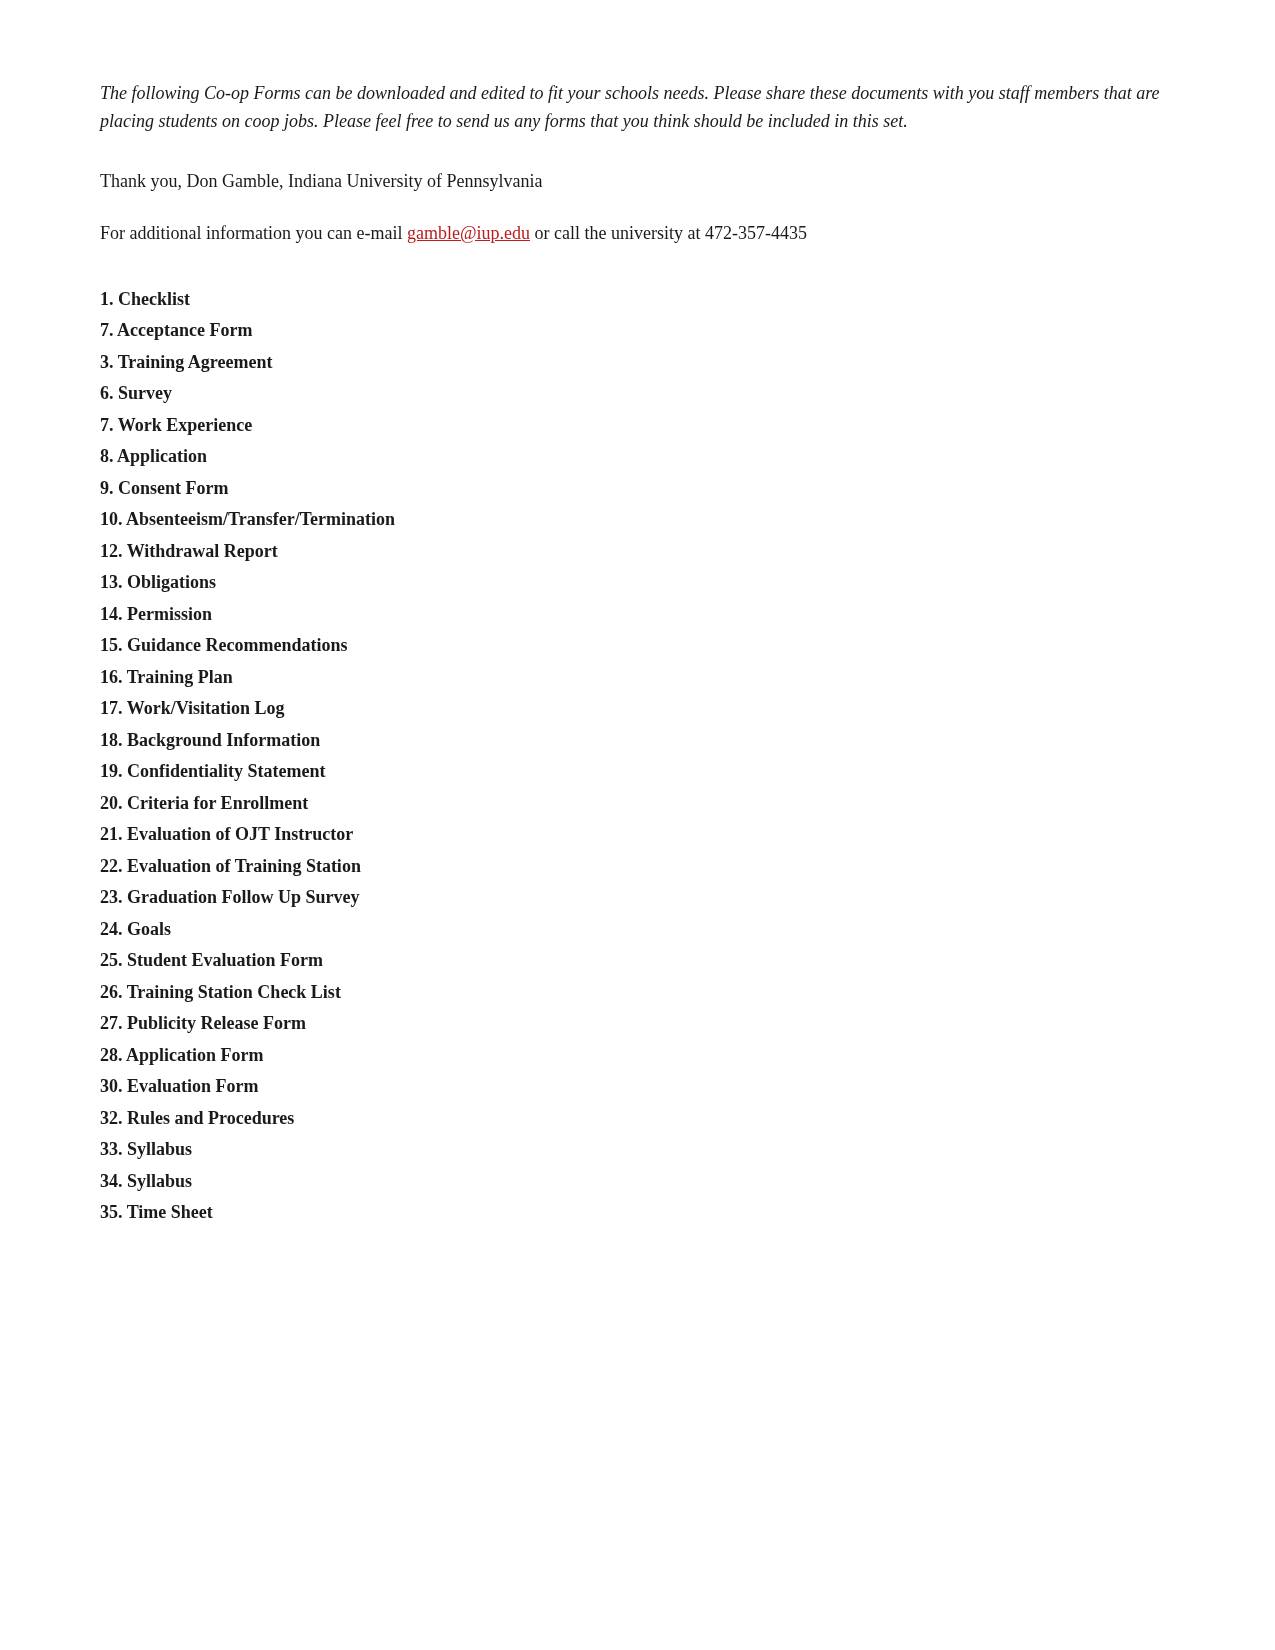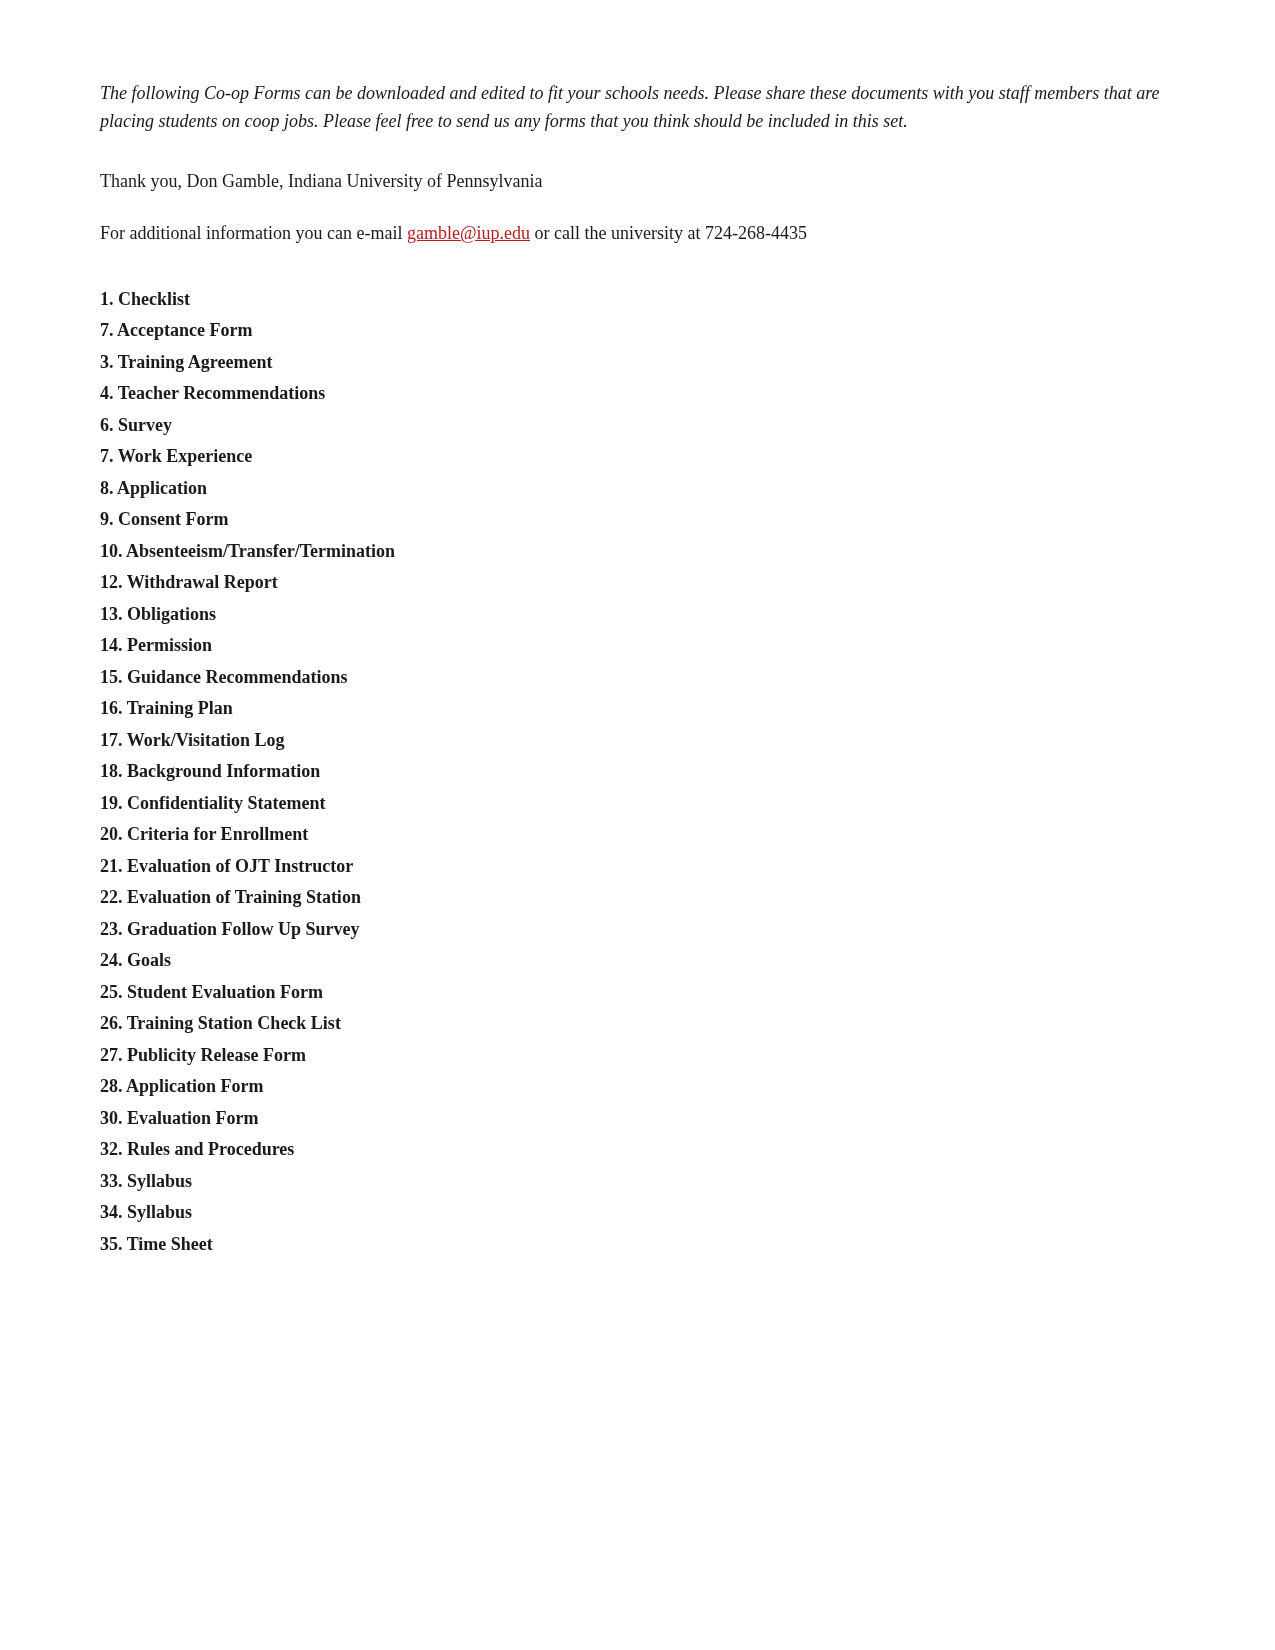--- a/index.html
+++ b/index.html
@@ -50,28 +50,27 @@
     }
   </style>
 </head>
 <body>
 
 <p class="intro-text">The following Co-op Forms can be downloaded and edited to fit your schools needs. Please share these documents with you staff members that are placing students on coop jobs. Please feel free to send us any forms that you think should be included in this set.</p>
 
 <p class="thank-you">Thank you, Don Gamble, Indiana University of Pennsylvania</p>
 
 <p class="contact-info">
-  <span>For additional information you can e-mail </span><a href="mailto:gamble@iup.edu">gamble@iup.edu</a><span> or call the university at 724-268-4435</span>
+  <span>For additional information you can e-mail </span><a href="mailto:gamble@iup.edu">gamble@iup.edu</a><span> or call the university at 472-357-4435</span>
 </p>
 
 <div class="list-section">
 <span class="list-item">1. Checklist</span>
     <span class="list-item">7. Acceptance Form</span>
     <span class="list-item">3. Training Agreement</span>
-    <span class="list-item">4. Teacher Recommendations</span>
     <span class="list-item">6. Survey</span>
     <span class="list-item">7. Work Experience</span>
     <span class="list-item">8. Application</span>
     <span class="list-item">9. Consent Form</span>
     <span class="list-item">10. Absenteeism/Transfer/Termination</span>
     <span class="list-item">12. Withdrawal Report</span>
     <span class="list-item">13. Obligations</span>
     <span class="list-item">14. Permission</span>
     <span class="list-item">15. Guidance Recommendations</span>
     <span class="list-item">16. Training Plan</span>

